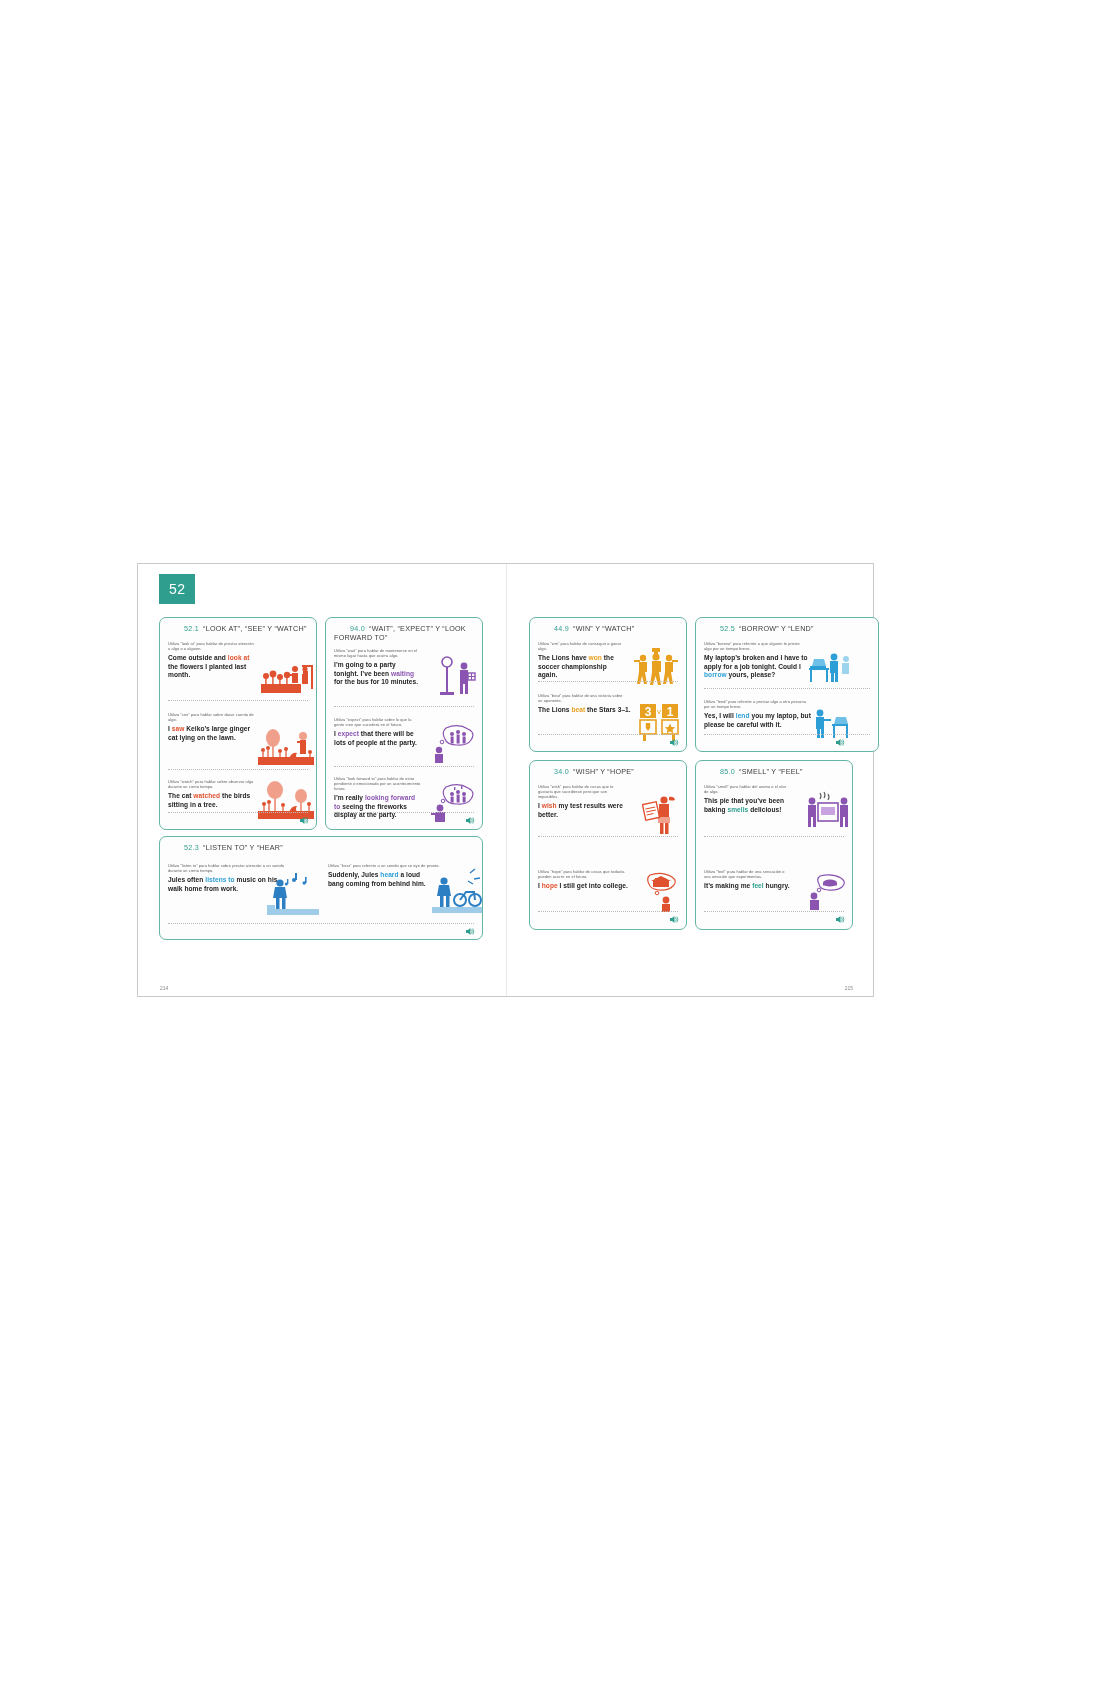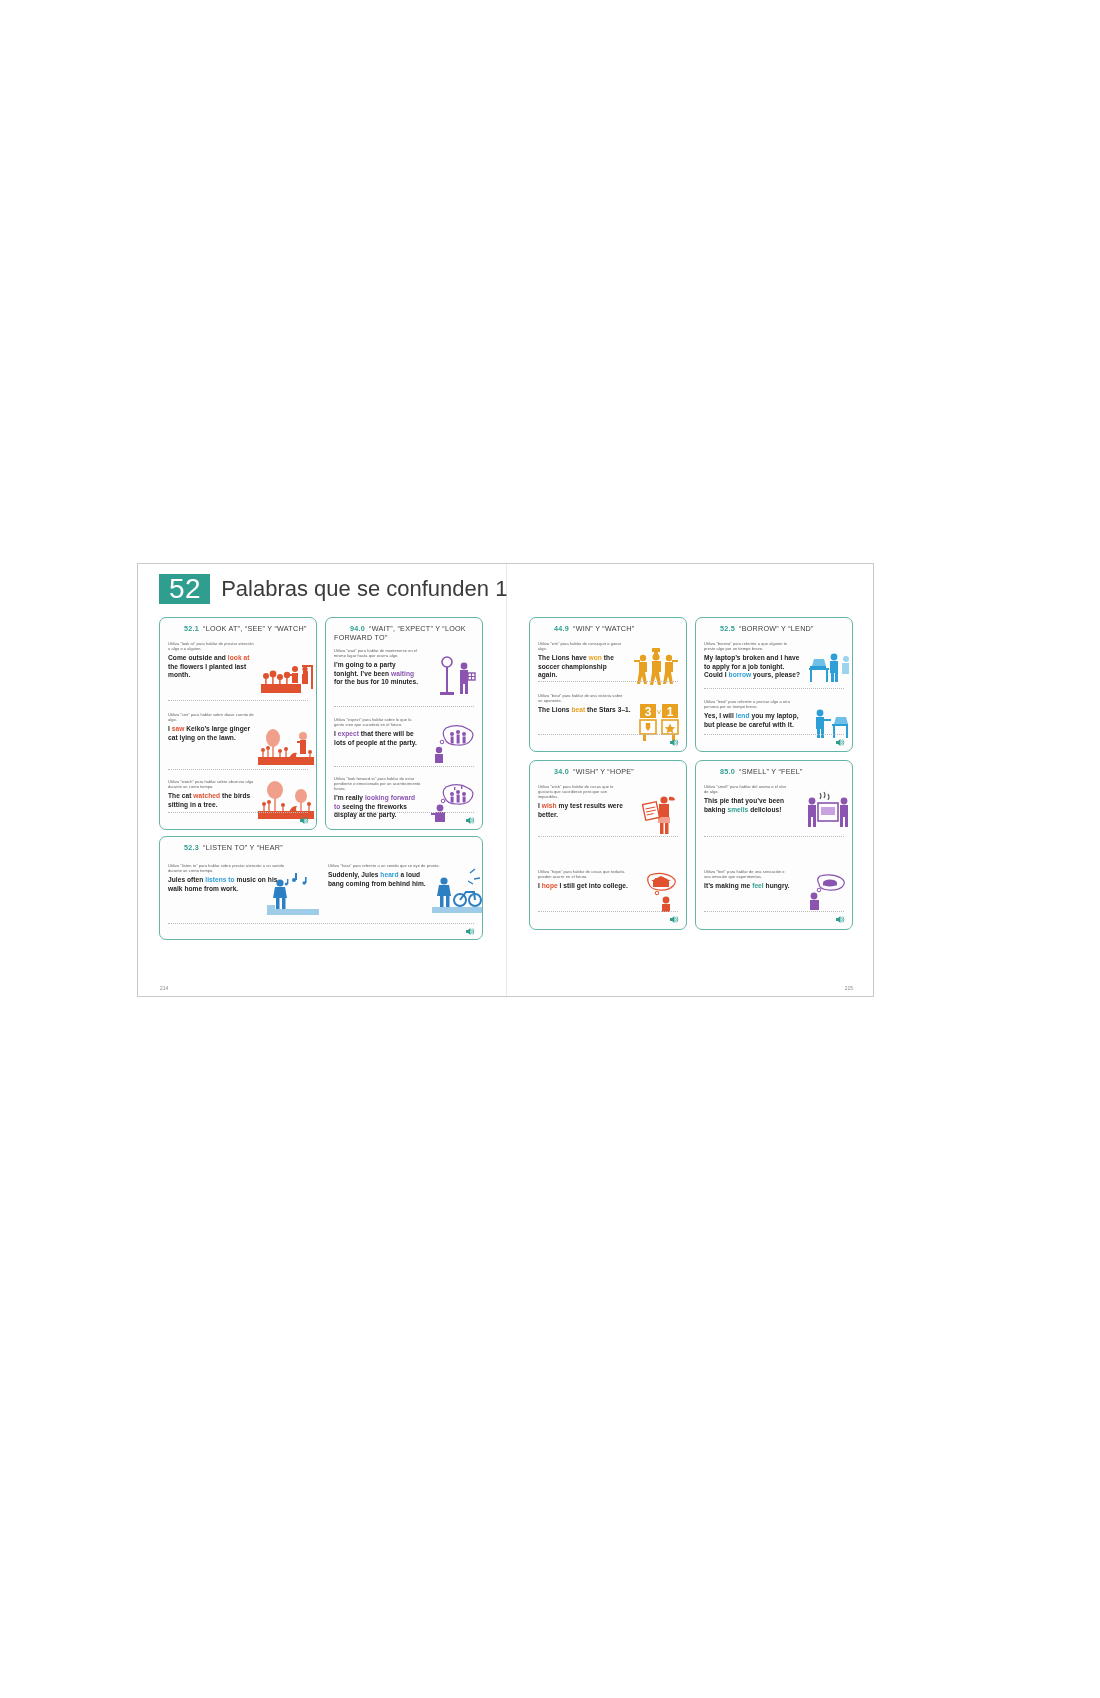--- a/index.html
+++ b/index.html
@@ -26,21 +26,21 @@
     background:#e8e8e8;
   }
 
   
   .unit-head{
     position:absolute;left:21px;top:10px;
     display:flex;align-items:stretch;height:30px;
   }
   .unit-num{
     background:#2f9e8f;color:#ffffff;
-    font-size:28px;line-height:30px;
+    font-size:14px;line-height:30px;
     padding:0 9px 0 10px;
     font-weight:300;
     letter-spacing:0.5px;
   }
   .unit-title{
     color:#3b3b3b;font-size:22px;line-height:30px;
     padding-left:11px;font-weight:300;white-space:nowrap;
   }
 
   
@@ -50,21 +50,21 @@
     border:1px solid #63b5a5;
     border-radius:7px;
     box-sizing:border-box;
     overflow:hidden;
   }
   .card-title{
     position:absolute;left:8px;top:6px;right:8px;
     font-size:7.2px;color:#3b3b3b;letter-spacing:0.25px;
     line-height:9px;
   }
-  .card-title .num{color:#2f9e8f;font-weight:bold;margin-right:4px;padding-left:16px;}
+  .card-title .num{color:#2f9e8f;font-weight:normal;margin-right:4px;padding-left:16px;}
 
   .block{position:absolute;left:8px;right:8px;}
   .note{
     font-size:3.9px;color:#5a5a5a;line-height:5.1px;
     letter-spacing:0.1px;
     width:62%;
   }
   .sentence{
     font-size:6.6px;line-height:8.4px;color:#232323;
     font-weight:bold;width:63%;margin-top:3px;
@@ -102,21 +102,20 @@
 <body>
 
 <div class="spread">
 
   <div class="gutter"></div>
 
   <div class="page page-left">
 
     <div class="unit-head">
       <div class="unit-num">52</div>
-      <div class="unit-title">Palabras que se confunden 1</div>
     </div>
 
     <div class="card" style="left:21px;top:53px;width:158px;height:213px;">
       <div class="card-title">
         <span class="num">52.1</span><span>“LOOK AT”, “SEE” Y “WATCH”</span>
       </div>
 
       <div class="block" style="top:23px;">
         <div class="note">Utiliza “look at” para hablar de prestar atención a algo o a alguien.</div>
         <div class="sentence"><span>Come outside and </span><span class="hl hl-red">look at</span><span> the flowers I planted last month.</span></div>
@@ -406,21 +405,21 @@
       <div class="divider" style="top:116px;"></div>
       <div class="speaker" style="left:139px;top:120px;">
         <svg viewBox="0 0 20 18">
             <path d="M2 6h4l5-4v14l-5-4H2z" fill="#2f9e8f"></path>
             <path d="M13 5 q3 4 0 8" stroke="#2f9e8f" stroke-width="1.6" fill="none"></path>
             <path d="M15.6 3 q4 6 0 12" stroke="#2f9e8f" stroke-width="1.6" fill="none"></path>
           </svg>
       </div>
     </div>
 
-    <div class="card" style="left:188px;top:53px;width:158px;height:135px;">
+    <div class="card" style="left:188px;top:53px;width:184px;height:135px;">
       <div class="card-title">
         <span class="num">52.5</span><span>“BORROW” Y “LEND”</span>
       </div>
 
       <div class="block" style="top:23px;">
         <div class="note">Utiliza “borrow” para referirte a que alguien te preste algo por un tiempo breve.</div>
         <div class="sentence" style="width:72%;"><span>My laptop’s broken and I have to apply for a job tonight. Could I </span><span class="hl hl-blue">borrow</span><span> yours, please?</span></div>
       </div>
       <div class="art" style="left:112px;top:32px;">
         <svg width="44" height="38" viewBox="0 0 44 38">

